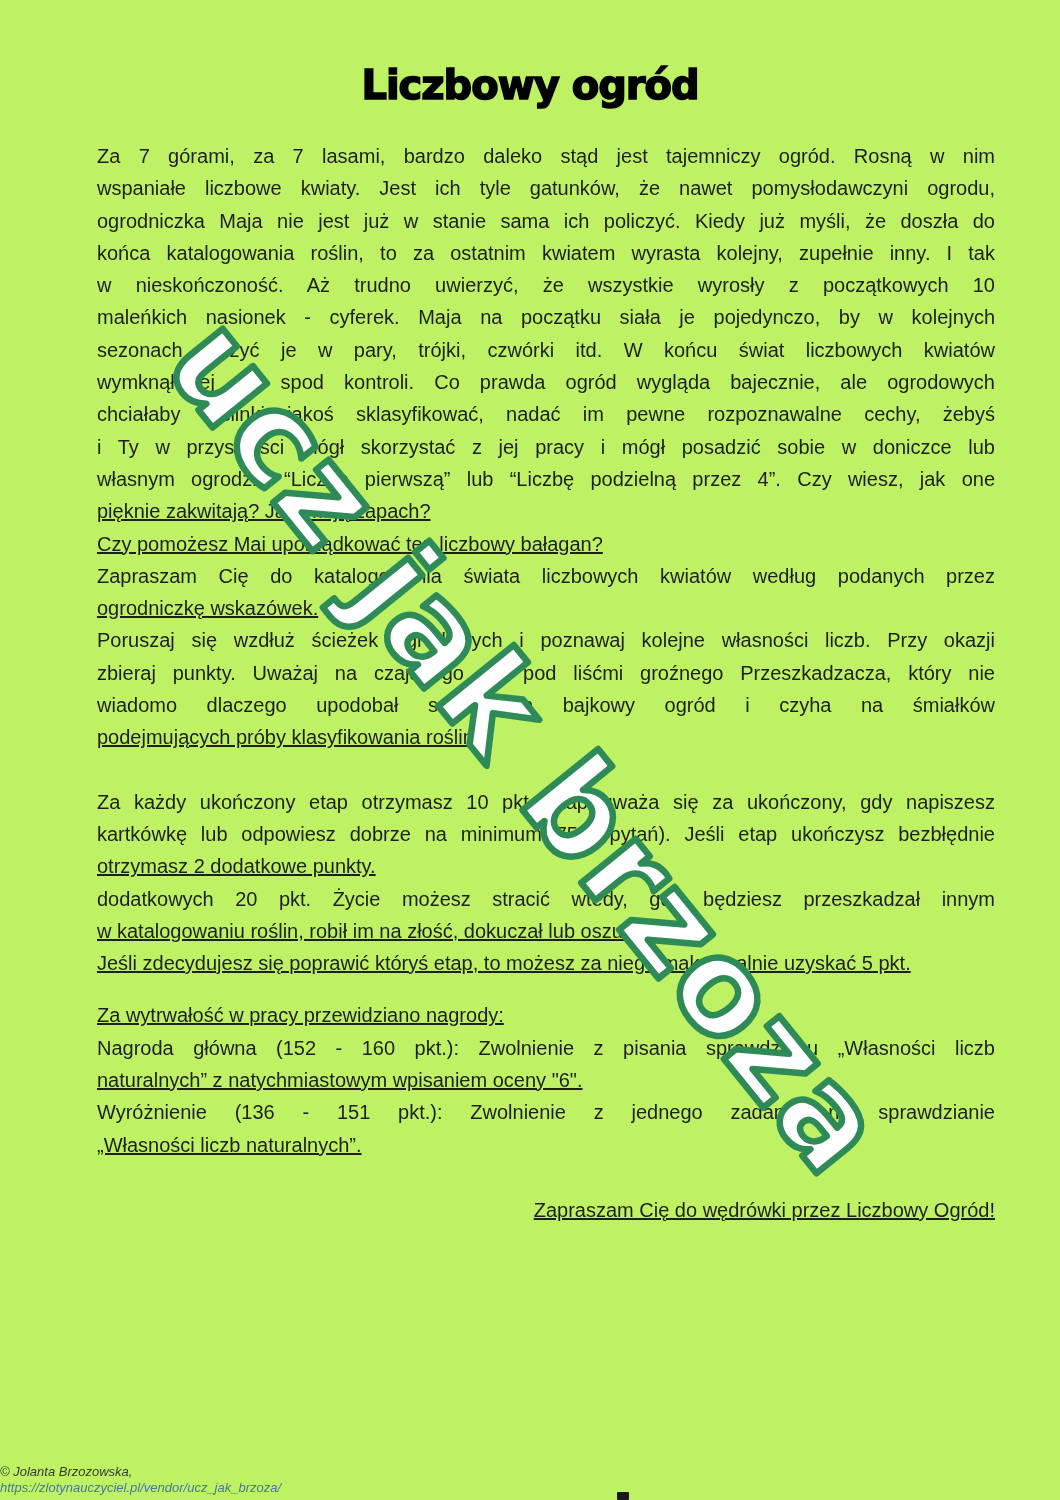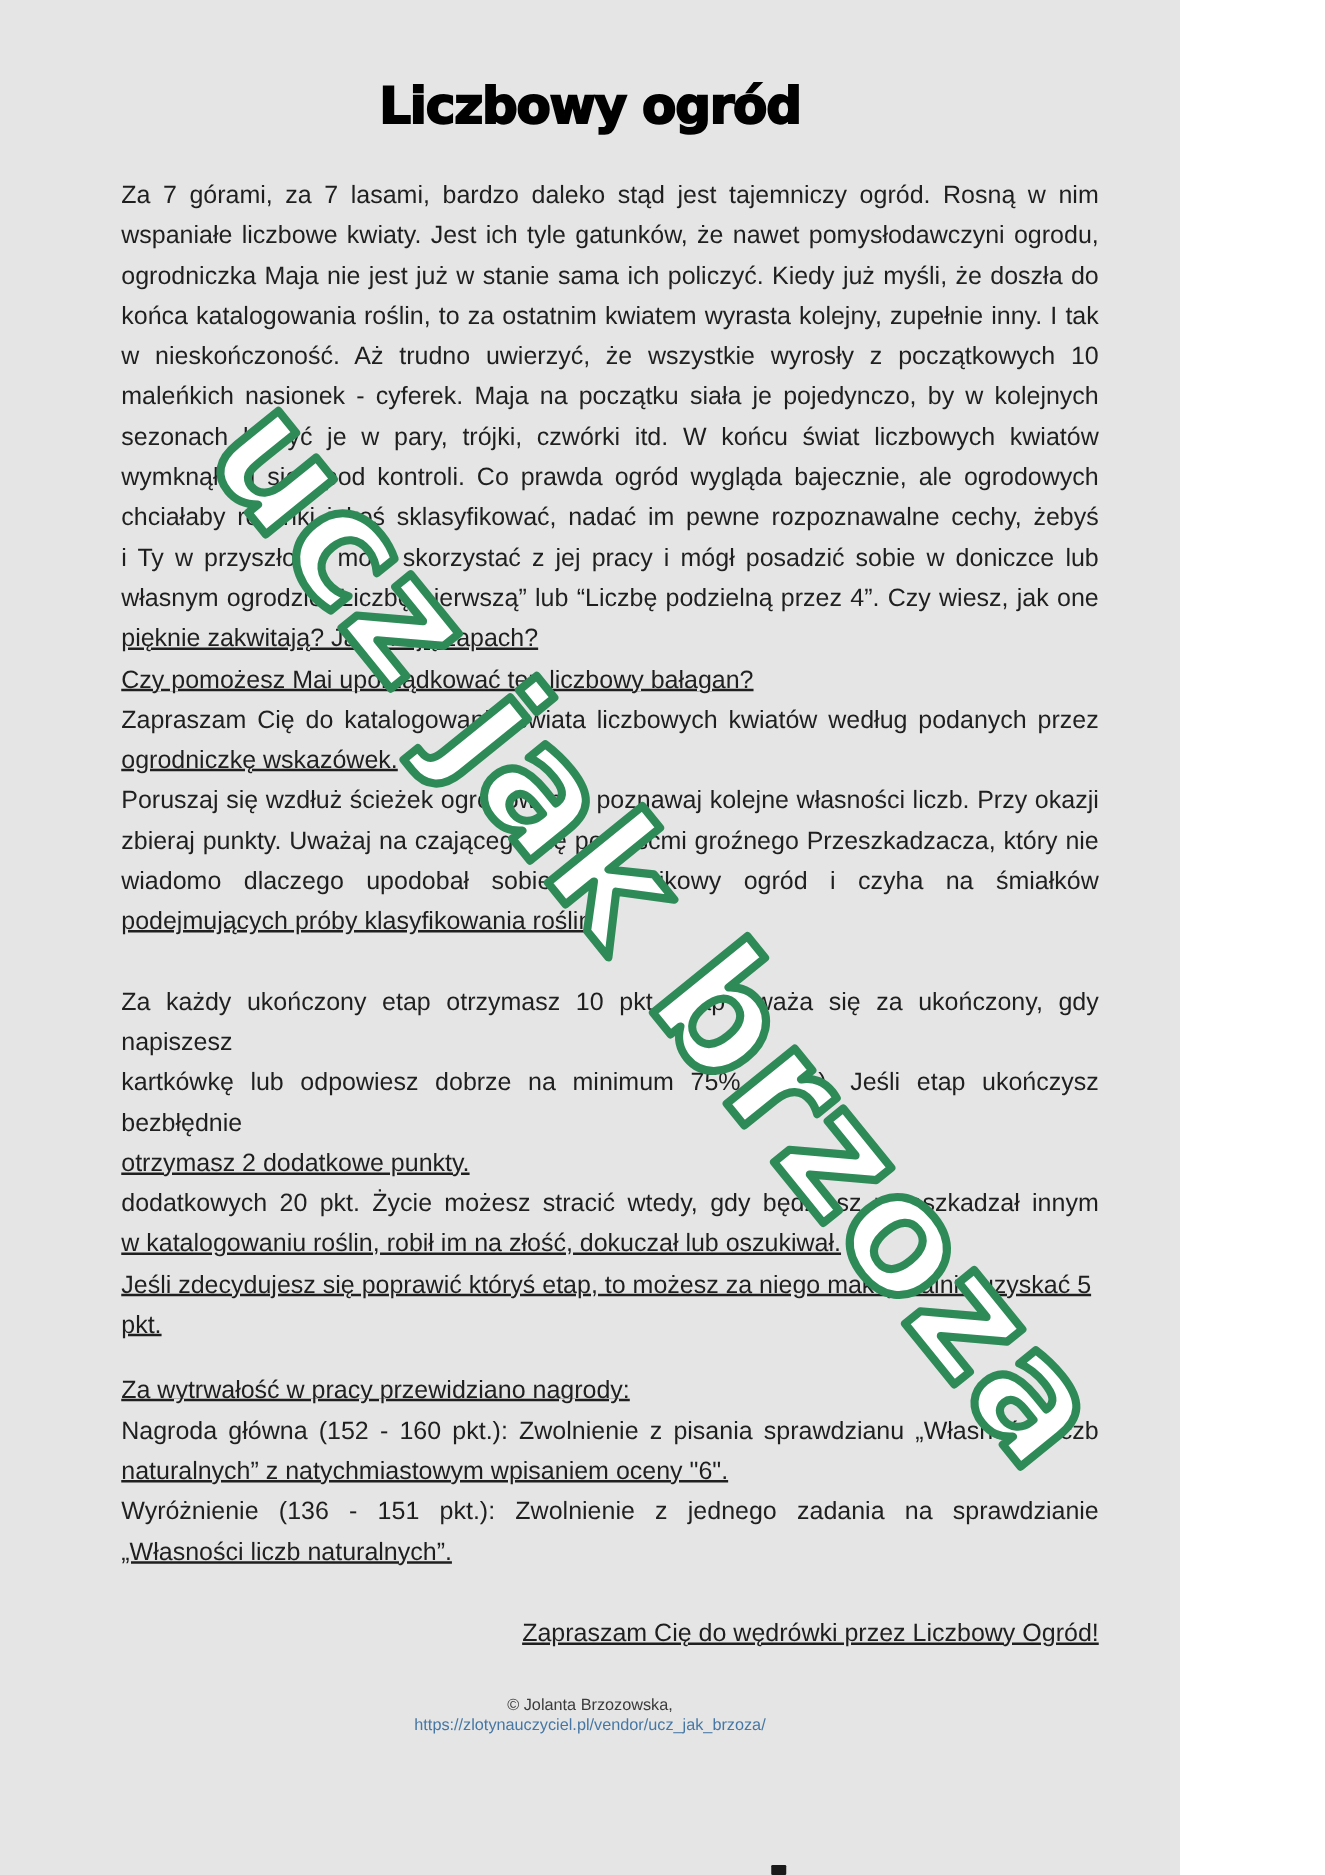--- a/index.html
+++ b/index.html
@@ -1,21 +1,21 @@
 <!DOCTYPE html>
 <html lang="pl"><head>
 <meta charset="utf-8">
 <style>
   * { margin: 0; padding: 0; box-sizing: border-box; }
   html, body { background: #ffffff; }
   .page {
     position: relative;
-    width: 944px;
+    width: 1060px;
     height: 1500px;
-    background: #e5e5e5;
+    background: #bef264;
     overflow: hidden;
     font-family: "Liberation Sans", sans-serif;
     color: #1f1f1f;
   }
   .doc-title {
     margin-top: 62px;
     text-align: center;
     font-family: "DejaVu Sans", sans-serif;
     font-weight: bold;
     font-size: 40px;
@@ -47,26 +47,26 @@
   .watermark-layer {
     position: absolute;
     left: 0; top: 0;
     width: 1060px; height: 1500px;
     z-index: 5;
     pointer-events: none;
   }
   .footer {
     position: absolute;
     left: 0; right: 0;
-    top: 1356px;
+    top: 1464px;
     z-index: 1;
-    text-align: center;
     font-size: 13px;
     line-height: 16px;
     color: #3a3a3a;
+    font-style: italic;
   }
   .footer a {
     text-decoration: none;
     cursor: pointer;
   }
   .page-number-partial {
     position: absolute;
     left: 617px;
     top: 1492px;
     width: 12px;

